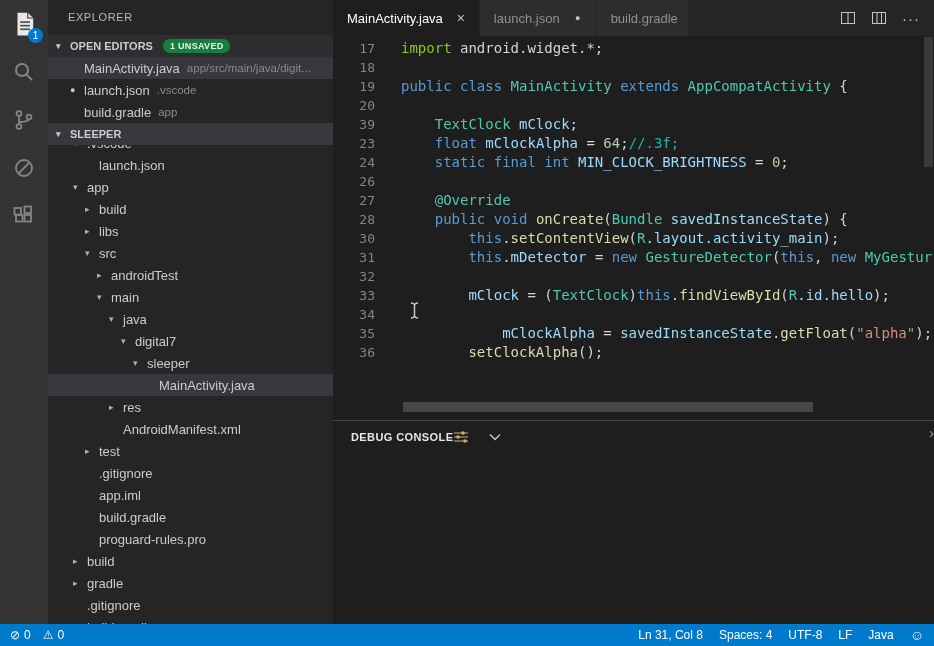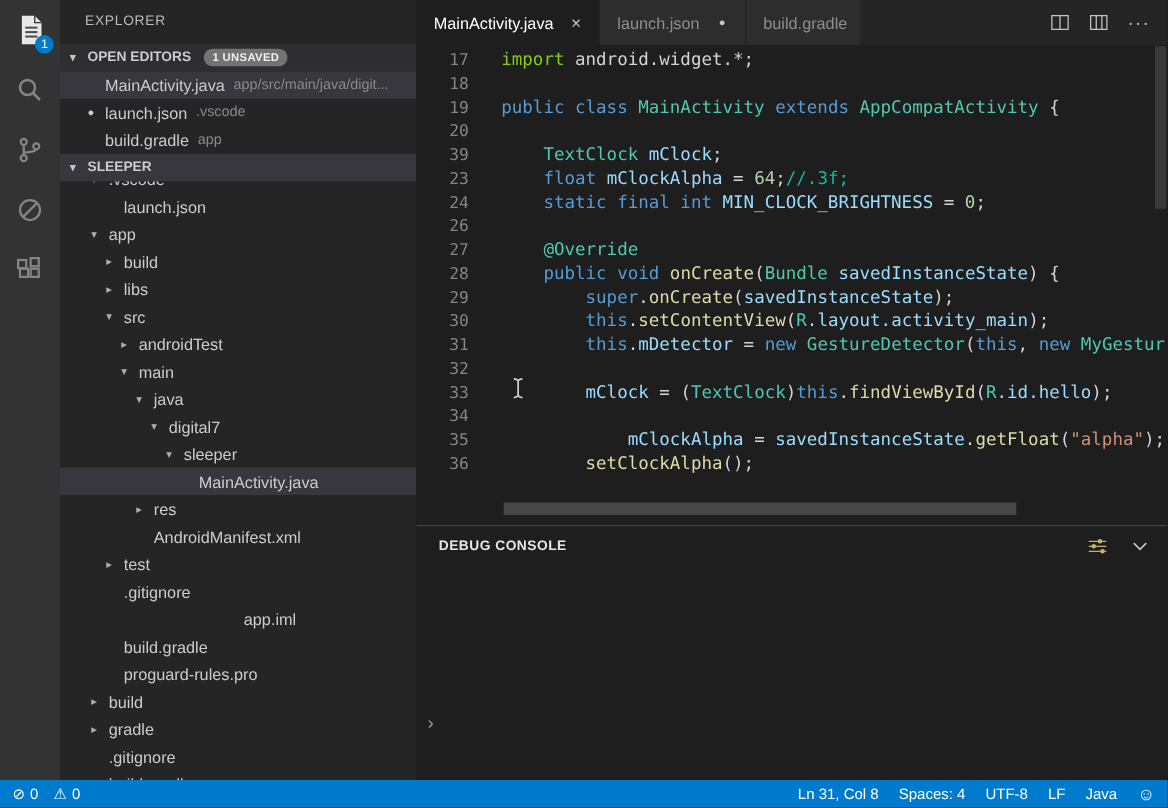--- a/index.html
+++ b/index.html
@@ -18,21 +18,21 @@
   .ab-item.active { color:#ffffff; }
   .ab-badge { position:absolute; right:5px; bottom:5px; background:#007acc; color:#fff; border-radius:50%; min-width:15px; height:15px; font-size:10px; line-height:15px; text-align:center; padding:0 2px; }
 
   
   .sidebar { width:285px; background:#252526; color:#cccccc; overflow:hidden; flex-shrink:0; display:flex; flex-direction:column; }
   .sidebar-title { height:35px; line-height:35px; padding-left:20px; font-size:11px; color:#bbbbbb; letter-spacing:.6px; flex-shrink:0; }
   .sec-header { height:22px; display:flex; align-items:center; font-size:11px; font-weight:bold; color:#cccccc; padding-left:8px; flex-shrink:0; position:relative; z-index:2; }
   .oe-header { background:#2e2e30; }
   .proj-header { background:#37373d; }
   .twisty { width:14px; font-size:9px; color:#c5c5c5; text-align:left; }
-  .badge-pill { background:#737373; color:#eeeeee; border-radius:9px; padding:2px 7px; font-size:9px; font-weight:bold; margin-left:10px; letter-spacing:.3px; }
+  .badge-pill { background:#15803d; color:#eeeeee; border-radius:9px; padding:2px 7px; font-size:9px; font-weight:bold; margin-left:10px; letter-spacing:.3px; }
   .oe-row { height:22px; display:flex; align-items:center; font-size:13px; padding-left:22px; white-space:nowrap; overflow:hidden; cursor:pointer; }
   .oe-row.sel { background:#37373d; }
   .oe-dot { width:14px; font-size:9px; color:#cccccc; flex-shrink:0; }
   .oe-name { color:#cccccc; }
   .oe-desc { color:#8a8a8a; font-size:11.5px; margin-left:7px; overflow:hidden; text-overflow:ellipsis; }
   .tree { overflow:hidden; flex:1; position:relative; z-index:1; }
   .trow { height:22px; display:flex; align-items:center; font-size:13px; color:#cccccc; white-space:nowrap; cursor:pointer; }
   .trow.sel { background:#37373d; }
   .trow .arrow { width:14px; font-size:9px; color:#b0b0b0; flex-shrink:0; }
   .trow.clip-top { margin-top:-13px; }
@@ -52,21 +52,21 @@
   .code-line { display:flex; height:19px; line-height:19px; font-family:"DejaVu Sans Mono",monospace; font-size:14px; }
   .ln { width:42px; text-align:right; color:#858585; flex-shrink:0; font-size:13px; cursor:pointer; }
   .lc { margin-left:26px; white-space:pre; }
   .tok-kw{color:#569cd6} .tok-ctrl{color:#84cc16} .tok-ty{color:#4ec9b0}
   .tok-fn{color:#dcdcaa} .tok-v{color:#9cdcfe} .tok-n{color:#b5cea8}
   .tok-st{color:#ce9178} .tok-cm{color:#14b8a6} .tok-p{color:#d4d4d4}
   .h-scroll { position:absolute; left:70px; top:366px; width:410px; height:10px; background:rgba(121,121,121,0.45); cursor:pointer; }
   .v-scroll { position:absolute; right:1px; top:1px; width:9px; height:130px; background:rgba(121,121,121,0.3); cursor:pointer; }
 
   
-  .panel { height:169px; border-top:1px solid rgba(128,128,128,0.35); display:flex; flex-direction:column; background:#1e1e1e; }
+  .panel { height:169px; border-top:1px solid rgba(128,128,128,0.35); display:flex; flex-direction:row; background:#1e1e1e; }
   .panel-header { height:28px; display:flex; align-items:center; padding:4px 14px 0 18px; flex-shrink:0; }
   .panel-title { font-size:11px; color:#e7e7e7; letter-spacing:.4px; font-weight:bold; cursor:pointer; }
   .panel-icons { margin-left:auto; display:flex; gap:18px; align-items:center; color:#c5c5c5; }
   .p-icon { display:flex; align-items:center; cursor:pointer; }
   .panel-body { flex:1; }
   .panel-input { height:22px; display:flex; align-items:center; padding-left:9px; color:#9a9a9a; font-size:15px; cursor:text; }
 
   
   .statusbar { height:22px; background:#007acc; color:#ffffff; display:flex; align-items:center; font-size:12px; padding:0 10px; }
   .sb-left { display:flex; gap:12px; }
@@ -212,21 +212,21 @@
             <span>AndroidManifest.xml</span>
           </div>
           <div class="trow" style="padding-left: 37px;">
             <span class="arrow">▸</span>
             <span>test</span>
           </div>
           <div class="trow" style="padding-left: 37px;">
             <span class="arrow"></span>
             <span>.gitignore</span>
           </div>
-          <div class="trow" style="padding-left: 37px; justify-content: center;">
+          <div class="trow" style="padding-left: 37px;">
             <span class="arrow"></span>
             <span>app.iml</span>
           </div>
           <div class="trow" style="padding-left: 37px;">
             <span class="arrow"></span>
             <span>build.gradle</span>
           </div>
           <div class="trow" style="padding-left: 37px; text-align: center;">
             <span class="arrow"></span>
             <span>proguard-rules.pro</span>
@@ -317,24 +317,20 @@
               <span class="ln">26</span>
               <span class="lc"></span>
             </div>
             <div class="code-line">
               <span class="ln">27</span>
               <span class="lc"><span class="tok-p">    </span><span class="tok-ty">@Override</span></span>
             </div>
             <div class="code-line">
               <span class="ln">28</span>
               <span class="lc"><span class="tok-p">    </span><span class="tok-kw">public void </span><span class="tok-fn">onCreate</span><span class="tok-p">(</span><span class="tok-ty">Bundle</span><span class="tok-v"> savedInstanceState</span><span class="tok-p">) {</span></span>
-            </div>
-            <div class="code-line">
-              <span class="ln">29</span>
-              <span class="lc"><span class="tok-p">        </span><span class="tok-kw">super</span><span class="tok-p">.</span><span class="tok-fn">onCreate</span><span class="tok-p">(</span><span class="tok-v">savedInstanceState</span><span class="tok-p">);</span></span>
             </div>
             <div class="code-line">
               <span class="ln">30</span>
               <span class="lc"><span class="tok-p">        </span><span class="tok-kw">this</span><span class="tok-p">.</span><span class="tok-fn">setContentView</span><span class="tok-p">(</span><span class="tok-ty">R</span><span class="tok-v">.layout.activity_main</span><span class="tok-p">);</span></span>
             </div>
             <div class="code-line">
               <span class="ln">31</span>
               <span class="lc"><span class="tok-p">        </span><span class="tok-kw">this</span><span class="tok-v">.mDetector</span><span class="tok-p"> = </span><span class="tok-kw">new</span><span class="tok-p"> </span><span class="tok-ty">GestureDetector</span><span class="tok-p">(</span><span class="tok-kw">this</span><span class="tok-p">, </span><span class="tok-kw">new</span><span class="tok-p"> </span><span class="tok-ty">MyGestur</span></span>
             </div>
             <div class="code-line">

